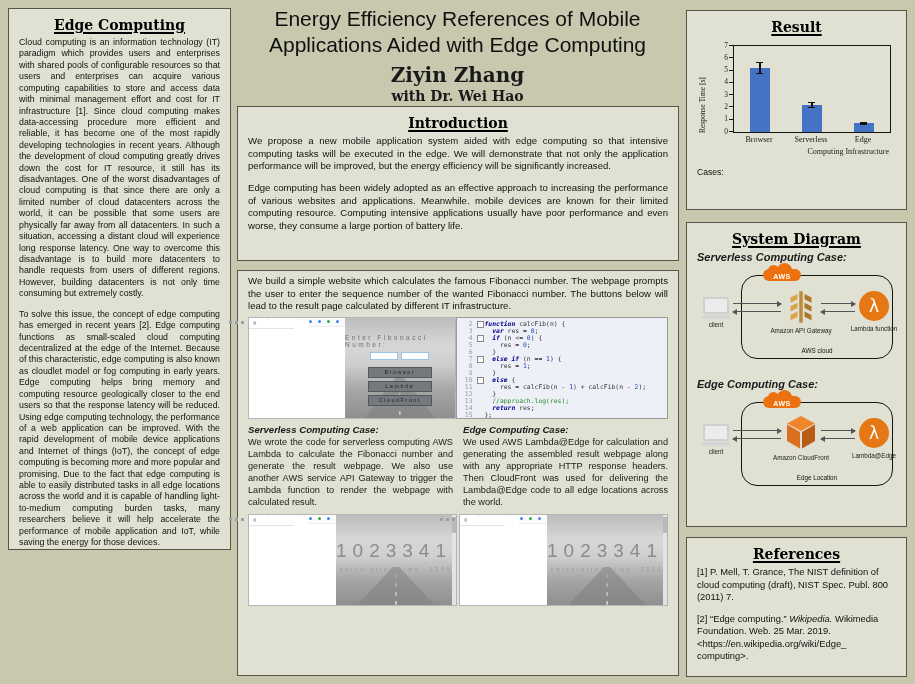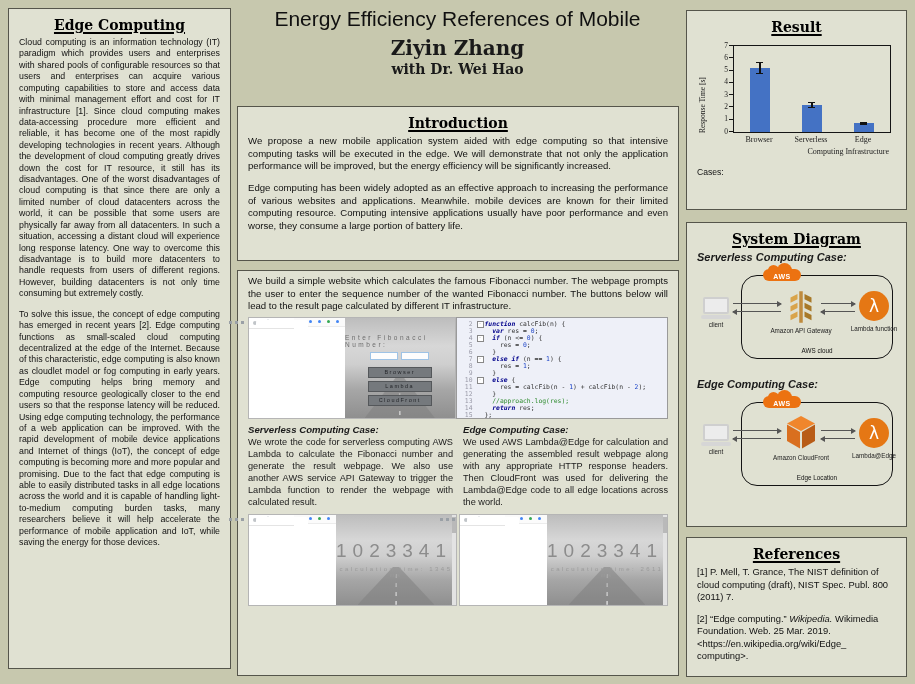--- a/index.html
+++ b/index.html
@@ -12,21 +12,21 @@
     position:absolute;background:#e0e1d2;border:1px solid #55554b;
     box-sizing:border-box;padding:6px 10px;
   }
   .sec-head{
     font-family:"DejaVu Serif",serif;font-weight:bold;text-align:center;
     text-decoration:underline;text-decoration-thickness:2px;text-underline-offset:2px;
     font-size:14px;margin:2px 0 4px 0;color:#000;
   }
   .body-txt{font-size:8.8px;line-height:1.3;text-align:justify;margin:0 0 9px 0;color:#111;}
   
-  #left-box{left:8px;top:8px;width:223px;height:661px;}
+  #left-box{left:8px;top:8px;width:223px;height:542px;}
   
   #title-wrap{position:absolute;left:233px;top:6px;width:449px;text-align:center;}
   .title-line{font-size:21px;color:#101010;line-height:1.25;}
   .author{font-family:"DejaVu Serif",serif;font-weight:bold;font-size:20px;margin-top:4px;}
   .advisor{font-family:"DejaVu Serif",serif;font-weight:bold;font-size:14px;margin-top:1px;}
   
   #intro-box{left:237px;top:106px;width:442px;height:155px;}
   #intro-box .body-txt{font-size:9.6px;line-height:1.32;}
   #impl-box{left:237px;top:270px;width:442px;height:406px;padding:4px 10px;}
   #impl-box .body-txt{font-size:9.6px;line-height:1.32;margin-bottom:4px;}
@@ -134,20 +134,21 @@
 <body>
 
 <div class="box" id="left-box">
   <div class="sec-head">Edge Computing</div>
   <p class="body-txt">Cloud computing is an information technology (IT) paradigm which provides users and enterprises with shared pools of configurable resources so that users and enterprises can acquire various computing capabilities to store and access data with minimal management effort and cost for IT infrastructure [1]. Since cloud computing makes data-accessing procedure more efficient and reliable, it has become one of the most rapidly developing technologies in recent years. Although the development of cloud computing greatly drives down the cost for IT resource, it still has its disadvantages. One of the worst disadvantages of cloud computing is that since there are only a limited number of cloud datacenters across the world, it can be possible that some users are physically far away from all datacenters. In such a situation, accessing a distant cloud will experience long response latency. One way to overcome this disadvantage is to build more datacenters to handle requests from users of different regions. However, building datacenters is not only time consuming but extremely costly.</p>
   <p class="body-txt">To solve this issue, the concept of edge computing has emerged in recent years [2]. Edge computing functions as small-scaled cloud computing decentralized at the edge of the Internet. Because of this characteristic, edge computing is also known as cloudlet model or fog computing in early years. Edge computing helps bring memory and computing resource geologically closer to the end users so that the response latency will be reduced. Using edge computing technology, the performance of a web application can be improved. With the rapid development of mobile device applications and Internet of things (IoT), the concept of edge computing is becoming more and more popular and promising. Due to the fact that edge computing is able to easily distributed tasks in all edge locations across the world and it is capable of handling light-to-medium computing burden tasks, many researchers believe it will help accelerate the performance of mobile application and IoT, while saving the energy for those devices.</p>
 </div>
 
 <div id="title-wrap">
   <div class="title-line">Energy Efficiency References of Mobile</div>
+  <div class="title-line">Applications Aided with Edge Computing</div>
   <div class="author">Ziyin Zhang</div>
   <div class="advisor">with Dr. Wei Hao</div>
 </div>
 
 <div class="box" id="intro-box">
   <div class="sec-head">Introduction</div>
   <p class="body-txt">We propose a new mobile application system aided with edge computing so that intensive computing tasks will be executed in the edge. We will demonstrate that not only the application performance will be improved, but the energy efficiency will be significantly increased.</p>
   <p class="body-txt">Edge computing has been widely adopted as an effective approach to increasing the performance of various websites and applications. Meanwhile. mobile devices are known for their limited computing resource. Computing intensive applications usually have poor performance and even worse, they consume a large portion of battery life.</p>
 </div>
 

